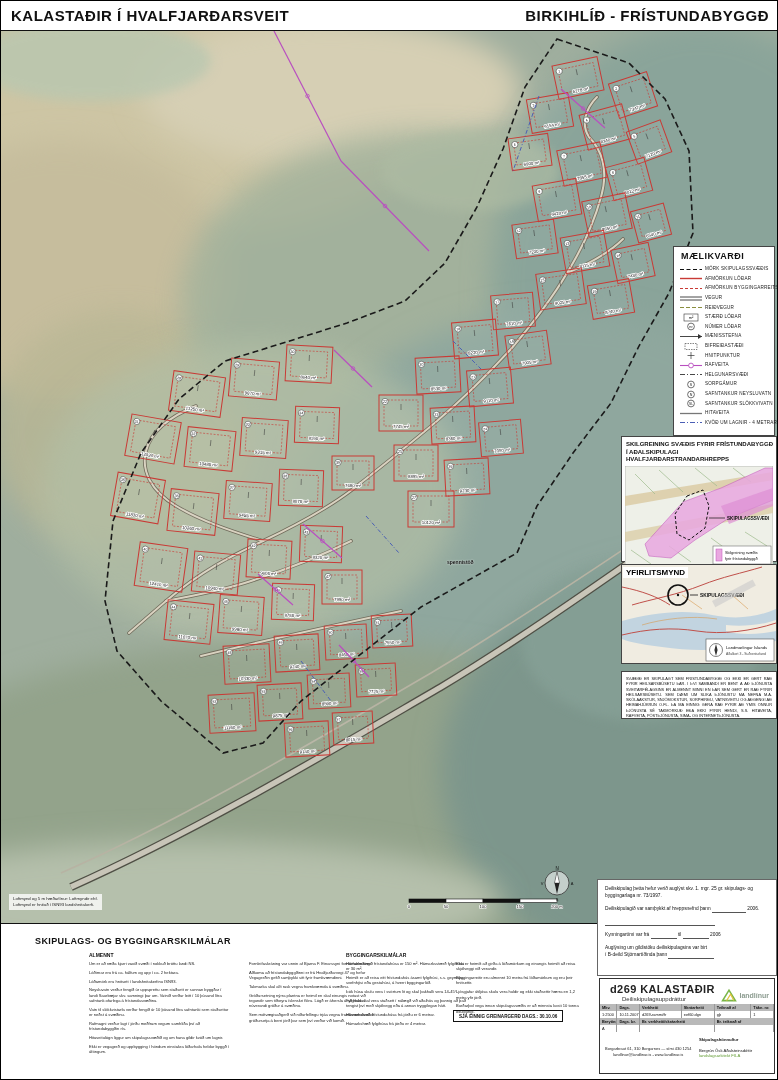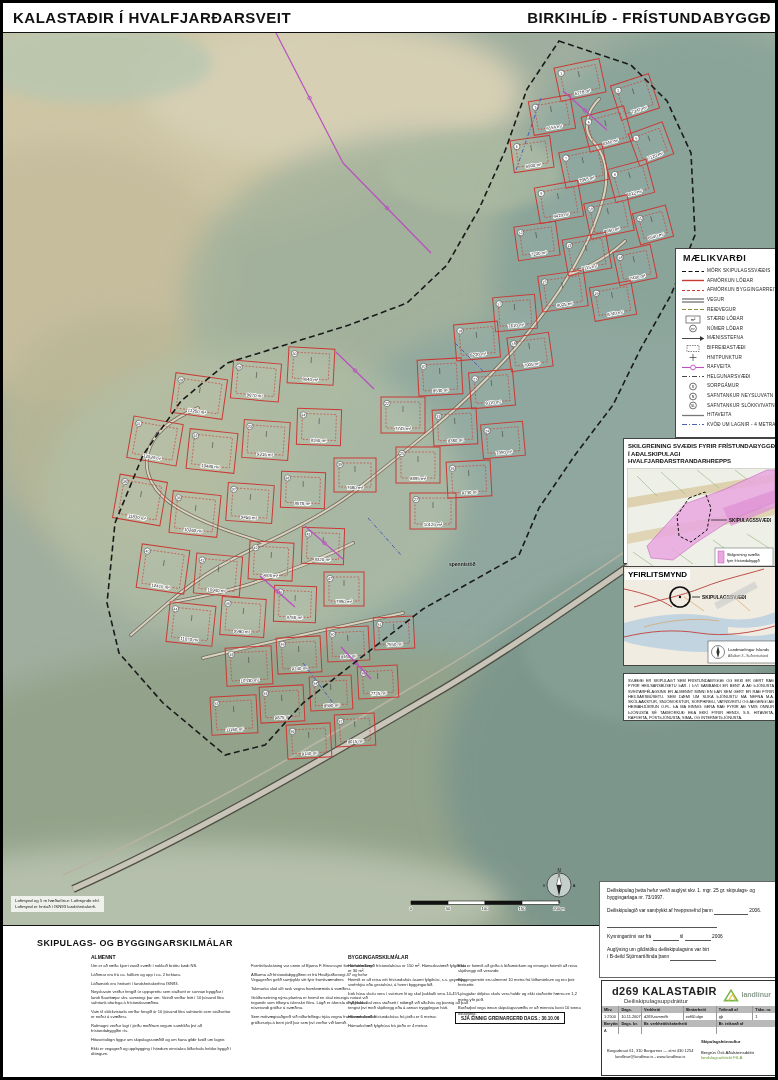--- a/index.html
+++ b/index.html
@@ -1,17 +1,17 @@
 <!DOCTYPE html>
 <html><head>
 <meta charset="utf-8">
 <style>
   html,body{margin:0;padding:0;background:#555;}
   #sheet{position:relative;width:778px;height:1080px;background:#fff;overflow:hidden;
-         font-family:"Liberation Sans",sans-serif;border:3px solid #000000;box-sizing:border-box;}
+         font-family:"Liberation Sans",sans-serif;border:1px solid #000000;box-sizing:border-box;}
   
   #hdr{position:absolute;top:0;left:0;width:778px;height:30px;background:#fff;border-bottom:1.5px solid #111;z-index:6;
        display:flex;align-items:center;justify-content:space-between;padding:0 10px;box-sizing:border-box;}
   #hdr .t{font-weight:bold;font-size:15px;letter-spacing:.5px;color:#111;}
   
   #mapsvg{position:absolute;top:0;left:0;z-index:1;}
   
   .panel{position:absolute;background:#fff;border:1px solid #444;box-sizing:border-box;z-index:5;}
   #legend{left:672px;top:245px;width:102px;height:190px;padding:4px 3px 3px 5px;}
   #legend h3{margin:0 0 3px 2px;font-size:9px;letter-spacing:.5px;color:#111;}
@@ -43,21 +43,21 @@
   .tcol h4{margin:0 0 3px 0;font-size:5px;font-weight:bold;color:#111;}
   .tcol p{margin:0 0 3.5px 0;font-size:4.1px;line-height:1.3;color:#222;}
   #tc1{left:88px;width:140px;}
   #tc2{left:248px;width:132px;}
   #tc3{left:345px;width:120px;top:28px;}
   #tc4{left:455px;width:130px;}
   #seealso{position:absolute;left:452px;top:86px;border:1px solid #111;padding:2.5px 5px;
            font-size:4.6px;font-weight:bold;color:#111;}
   
   #tblock{position:absolute;left:598px;top:54px;width:176px;height:96px;border:1.6px solid #333;background:#fff;box-sizing:border-box;}
-  #tb-top{display:flex;justify-content:space-between;align-items:center;padding:4px 5px 2px 10px;}
+  #tb-top{display:flex;justify-content:space-between;align-items:flex-end;padding:4px 5px 2px 10px;}
   #tb-title{font-size:11px;font-weight:bold;color:#222;letter-spacing:.4px;}
   #tb-sub{font-size:6px;color:#333;margin:1px 0 0 12px;}
   .tbrow{display:flex;font-size:3.9px;color:#111;}
   .tbrow.h{background:#b9b9b9;font-weight:bold;}
   .tbrow span{padding:1px 2px;border-right:.5px solid #999;box-sizing:border-box;white-space:nowrap;overflow:hidden;}
   #tb-bottom{display:flex;justify-content:space-between;margin-top:5px;padding:0 5px;}
   #tb-addr{font-size:4px;line-height:1.4;color:#222;text-align:center;margin-top:9px;}
   #tb-desg{font-size:4.2px;color:#111;text-align:left;width:70px;}
   #tb-desg .lbl{margin-bottom:6px;font-weight:bold;}
   #tb-desg .grn{color:#5f9a2f;}

